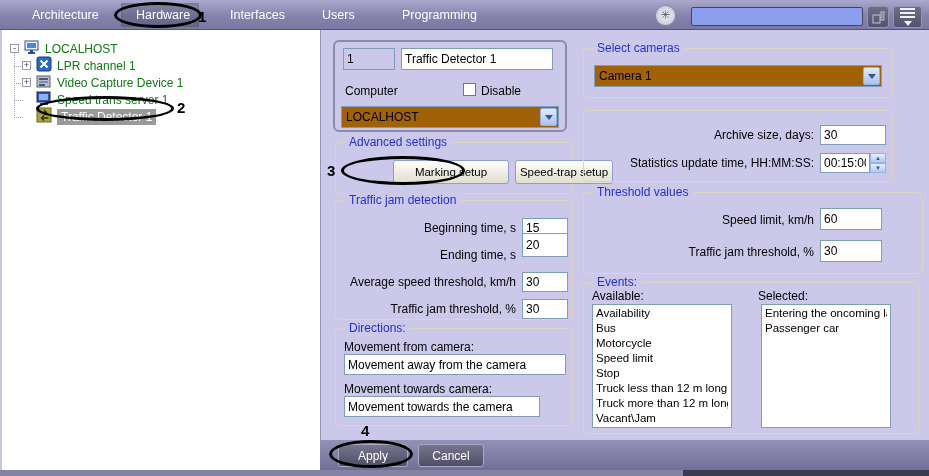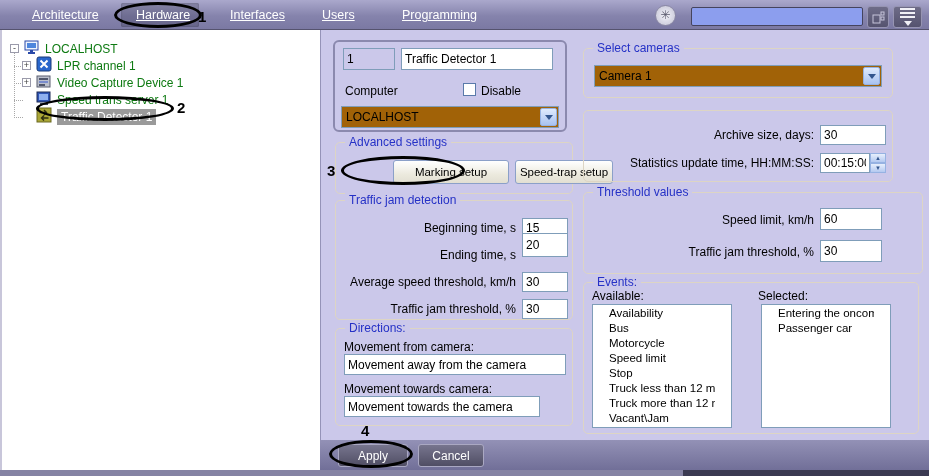--- a/index.html
+++ b/index.html
@@ -4,21 +4,21 @@
 <style>
   * { margin:0; padding:0; box-sizing:border-box; }
   html,body { background:#e8e8e8; }
   .screen {
     position:relative; width:929px; height:476px; overflow:hidden;
     font-family:"Liberation Sans", sans-serif; font-size:12px; background:#fff;
   }
   
   .topbar { position:absolute; left:0; top:0; width:929px; height:30px;
     background:linear-gradient(#aaa8cc,#8583ac 55%,#7b79a3); border-bottom:1px solid #55536e; }
-  .menu-item { position:absolute; top:8px; color:#ffffff; font-size:12.5px; white-space:nowrap;text-decoration:underline; }
+  .menu-item { position:absolute; top:8px; color:#ffffff; font-size:12.5px; white-space:nowrap; }
   .menu-active-bg { position:absolute; left:121px; top:3px; width:78px; height:24px;
     background:rgba(30,30,55,.22); border-radius:2px; box-shadow:inset 0 0 2px rgba(0,0,0,.3); }
   .gear-circle { position:absolute; left:655px; top:5px; width:21px; height:21px; border-radius:50%;
     background:radial-gradient(#f2f2f8,#c2c2d4); border:1px solid #8a88a4; color:#5a5a6e;
     font-size:12px; line-height:19px; text-align:center; }
   .topbar-search { position:absolute; left:691px; top:7px; width:172px; height:19px;
     background:#8c9eee; border:1px solid #45445e; border-radius:2px; padding:0 4px;
     font-family:"Liberation Sans",sans-serif; font-size:12px; color:#102; outline:none; }
   .tb-btn { position:absolute; top:6px; height:22px; background:linear-gradient(#6e6c88,#55536f);
     border:1px solid #9694b2; border-radius:3px; display:flex; align-items:center; justify-content:center; }
@@ -60,21 +60,21 @@
     border:1px solid #8ba0c8; border-radius:3px; color:#000; font-size:11.5px;
     display:flex; align-items:center; justify-content:center; white-space:nowrap;margin-left:45px; }
   .cbx { position:absolute; width:13px; height:13px; background:#fff; border:1px solid #5a7aaa; }
   .spinwrap { position:absolute; }
   .spinfield { position:absolute; left:0; top:0; width:50px; height:20px; border:1px solid #7f9db9;
     background:#fff; padding:1px 3px; font-family:"Liberation Sans",sans-serif; font-size:12px; }
   .spin { position:absolute; left:50px; top:0; width:16px; height:20px; display:flex; flex-direction:column; }
   .spin div { flex:1; background:linear-gradient(#e7effc,#b4c9f0); border:1px solid #96b2e2;
     font-size:6px; line-height:8px; text-align:center; color:#33568e; }
   .listbox { position:absolute; background:#fff; border:1px solid #7f9db9; overflow:hidden;
-    padding:1px 16px; font-size:11.5px; line-height:15px; }
+    padding:1px 3px; font-size:11.5px; line-height:15px; }
   .listbox div { white-space:nowrap; overflow:hidden; }
   .xfer { position:absolute; width:22px; height:21px; font-size:10px; }
   
   .footer { position:absolute; left:320px; top:440px; width:609px; height:30px;
     background:linear-gradient(#9391b6,#716f98); }
   .btn-dark { position:absolute; top:4px; height:23px; background:linear-gradient(#77758e,#504e64);
     border:1px solid #aaa8c2; border-radius:3px; color:#fff; font-size:12px;
     display:flex; align-items:center; justify-content:center; }
   .strip-l { position:absolute; left:0; top:470px; width:683px; height:6px; background:#8583a4; }
   .strip-r { position:absolute; left:683px; top:470px; width:246px; height:6px; background:#3b3a52; }

